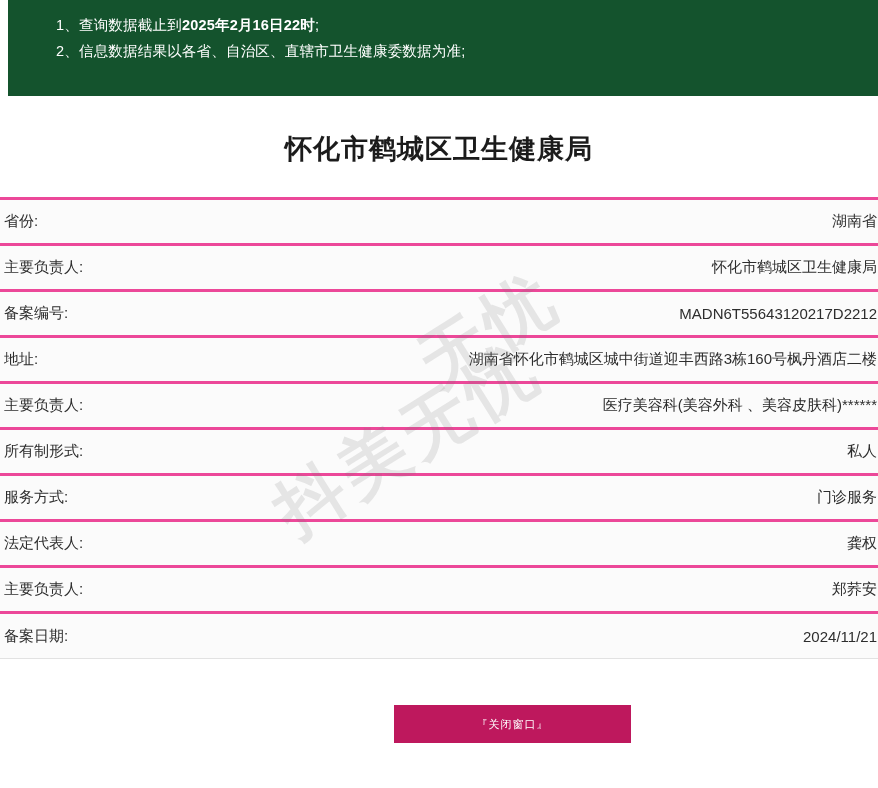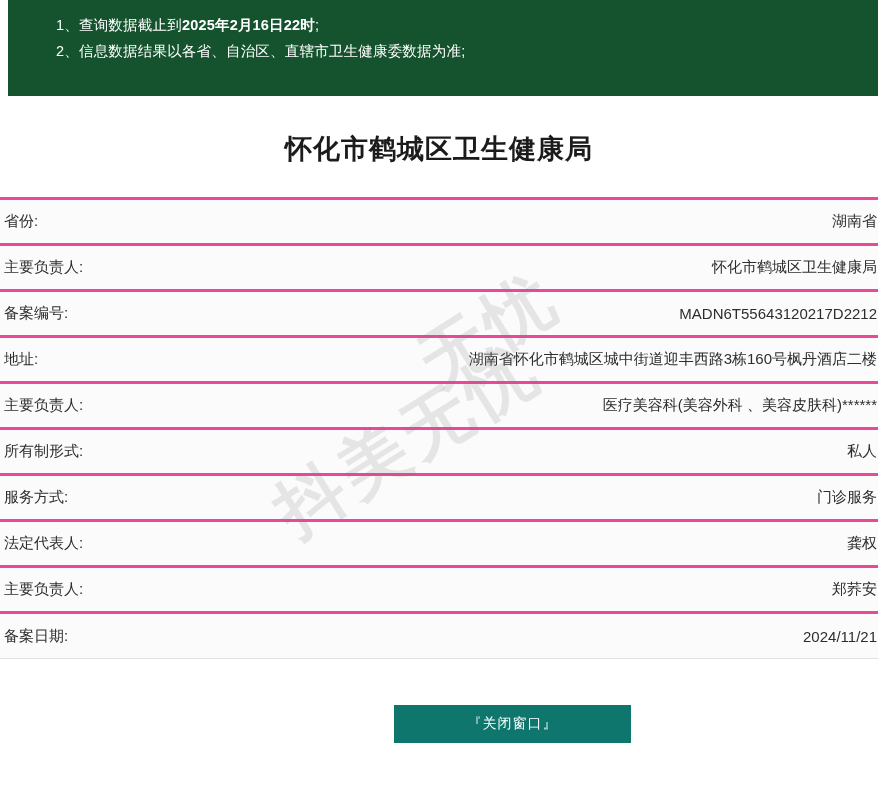--- a/index.html
+++ b/index.html
@@ -74,24 +74,24 @@
   .footer {
     position: relative;
     height: 106px;
   }
   .close-btn {
     position: absolute;
     left: 394px;
     top: 46px;
     width: 237px;
     height: 38px;
-    background: #0f766e;
+    background: #be185d;
     color: #ffffff;
     border: none;
-    font-size: 14px;
+    font-size: 11px;
     font-family: "Liberation Sans", "DejaVu Sans", sans-serif;
     cursor: pointer;
     letter-spacing: 1px;
   }
   .upload-note {
     position: absolute;
     right: 4px;
     bottom: 6px;
     font-size: 12px;
     color: #3a3a3a;

